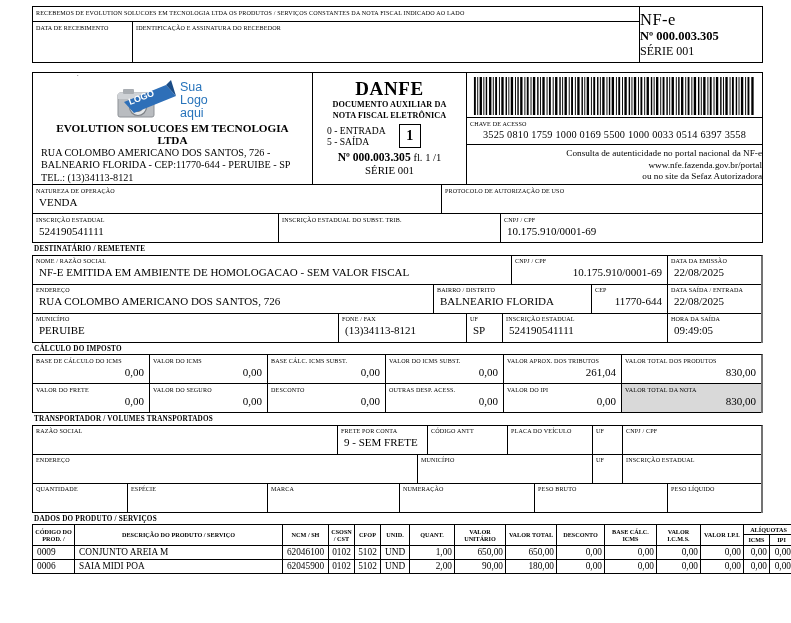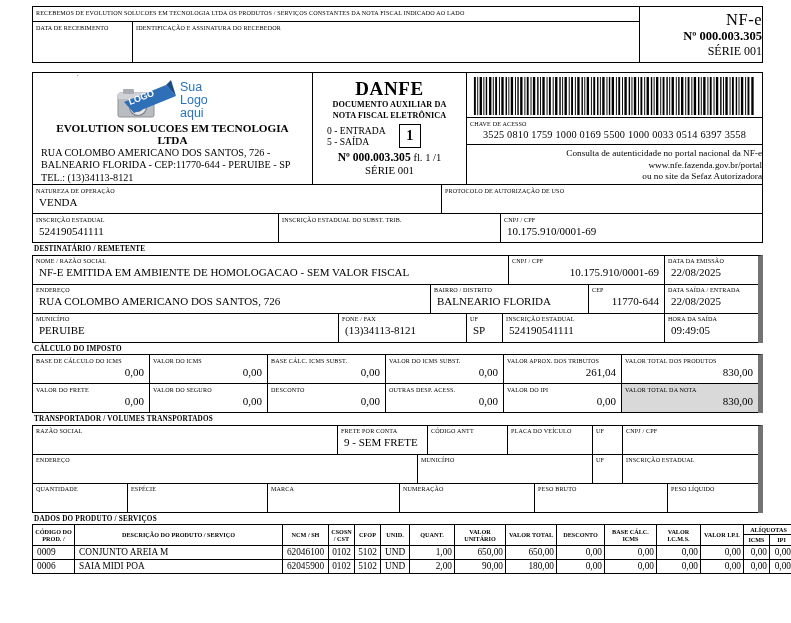--- a/index.html
+++ b/index.html
@@ -46,21 +46,21 @@
   
   #recibo { display: flex; height: 57px; }
   #recibo-left { flex: 1; display: flex; flex-direction: column; border: 1px solid #000; border-right: none; }
   #recibo-top { border-bottom: 1px solid #000; height: 15px; }
   #recibo-bot { flex: 1; display: flex; }
   #rb-data { width: 100px; border-right: 1px solid #000; }
   #rb-ident { flex: 1; }
   #recibo-right {
     width: 124px; border: 1px solid #000;
     display: flex; flex-direction: column;
-    align-items: flex-end; justify-content: center;
+    align-items: flex-start; justify-content: center;
     text-align: center;
   }
   #nfe-word { font-size: 16.5px; letter-spacing: .5px; line-height: 19px; }
   #nfe-num { font-size: 12.5px; font-weight: bold; line-height: 15px; }
   #nfe-serie { font-size: 12px; line-height: 15px; }
 
   .dashed-gap { height: 9px; }
 
   
   #emit-block { display: flex; border: 1px solid #000; height: 113px; }
@@ -99,21 +99,21 @@
   
   #nat-row { display: flex; border-left: 1px solid #000; border-right: 1px solid #000; border-bottom: 1px solid #000; height: 29px; }
   #nat-left { flex: 1; border-right: 1px solid #000; }
   #nat-right { width: 320px; }
   #ie-row { display: flex; border-left: 1px solid #000; border-right: 1px solid #000; border-bottom: 1px solid #000; height: 29px; }
 
   
   .lc { display: flex; flex-direction: column; justify-content: flex-start; }
 
   
-  .tbl { border-left: 1px solid #000; border-right: 5px solid #737373; border-top: 1px solid #000; }
+  .tbl { border-left: 1px solid #000; border-right: 2px solid #737373; border-top: 1px solid #000; }
   .trow { display: flex; border-bottom: 1px solid #000; height: 29px; }
   .trow > div { border-right: 1px solid #000; }
   .trow > div:last-child { border-right: none; }
 
   
   .grayed { background: #d9d9d9; }
 
   
   #prod-tbl { width: 100%; border-collapse: collapse; table-layout: fixed; }
   #prod-tbl th, #prod-tbl td { border: 1px solid #000; }

